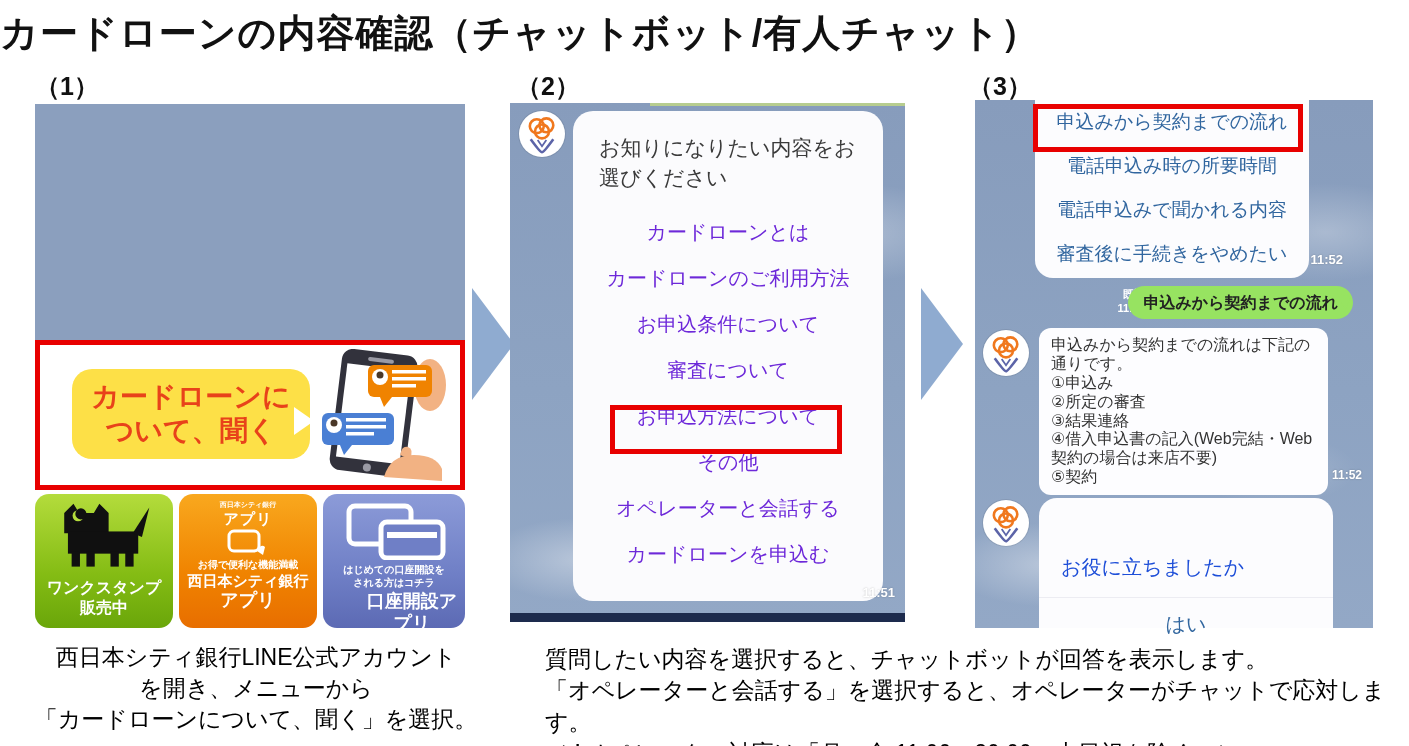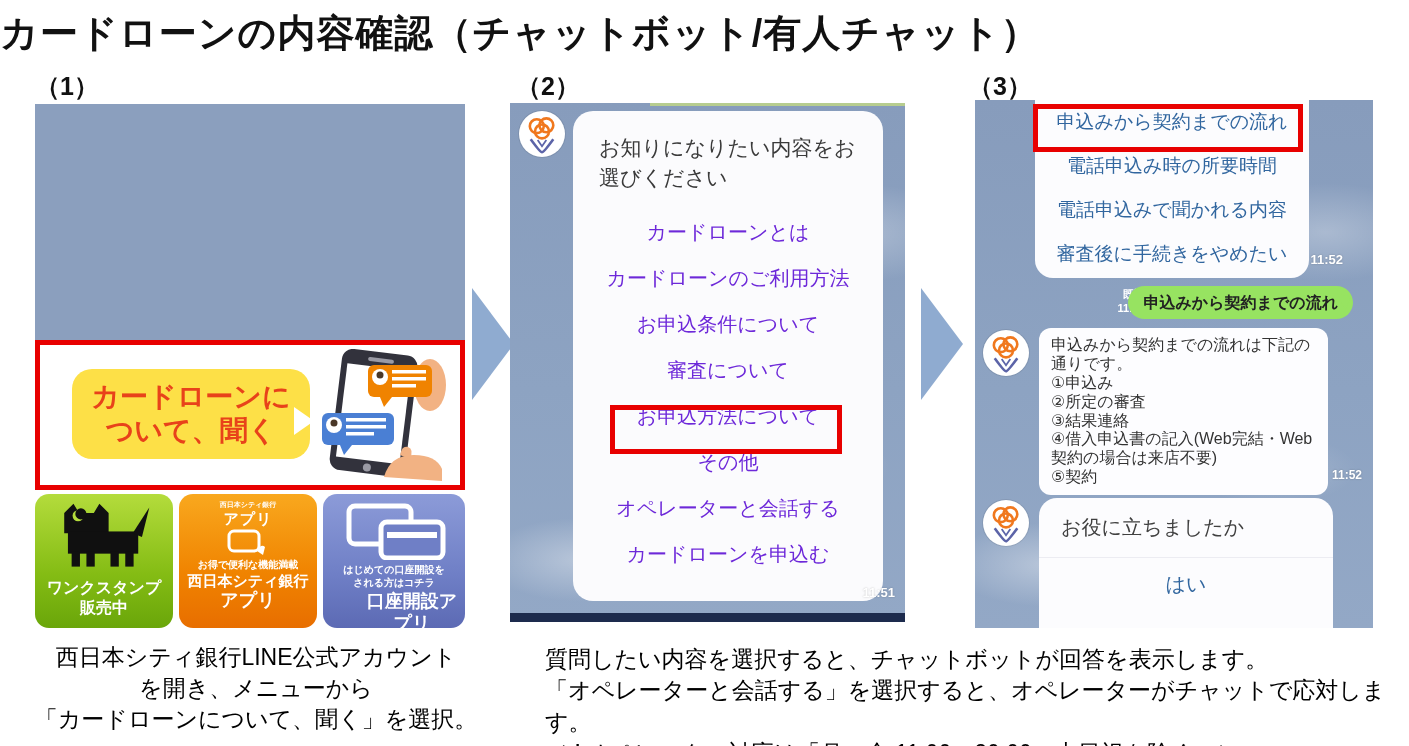--- a/index.html
+++ b/index.html
@@ -63,21 +63,21 @@
   .green-bubble{right:20px;top:186px;height:33px;line-height:33px;padding:0 15px;background:#97e361;border-radius:17px;
       font-size:16px;color:#222;font-weight:bold;}
   .green-bubble:after{content:"";position:absolute;right:-7px;top:2px;border:9px solid transparent;border-left:11px solid #97e361;transform:rotate(-28deg);}
   .p3-avatar1{left:8px;top:230px;}
   .p3-bubble{left:64px;top:228px;width:289px;background:#fdfdff;border-radius:12px;padding:8px 12px;box-sizing:border-box;
       font-size:16px;line-height:1.18;color:#333;white-space:pre-line;}
   .p3-bubble:before{content:"";position:absolute;left:-9px;top:8px;border:10px solid transparent;border-right:12px solid #fdfdff;}
   .p3-ts2{left:357px;top:368px;font-size:12px;}
   .p3-avatar2{left:8px;top:400px;}
   .p3-fbcard{left:64px;top:398px;width:294px;height:130px;background:#fcfcfe;border-radius:18px 18px 0 0;}
-  .p3-question{padding:16px 22px 0;font-size:20px;color:#404040;}
+  .p3-question{padding:16px 22px 0;font-size:20px;color:#1d4ed8;margin-top:40px;}
   .p3-divider{margin-top:16px;border-top:1px solid #ececf2;}
   .p3-yes{height:52px;line-height:52px;text-align:center;color:#31669f;font-size:20px;cursor:pointer;}
   
   .caption2{left:545px;top:644px;width:864px;font-size:23px;line-height:1.36;color:#000;}
 </style>
 </head>
 <body>
 
 <div class="abs main-title">カードローンの内容確認（チャットボット/有人チャット）</div>
 

